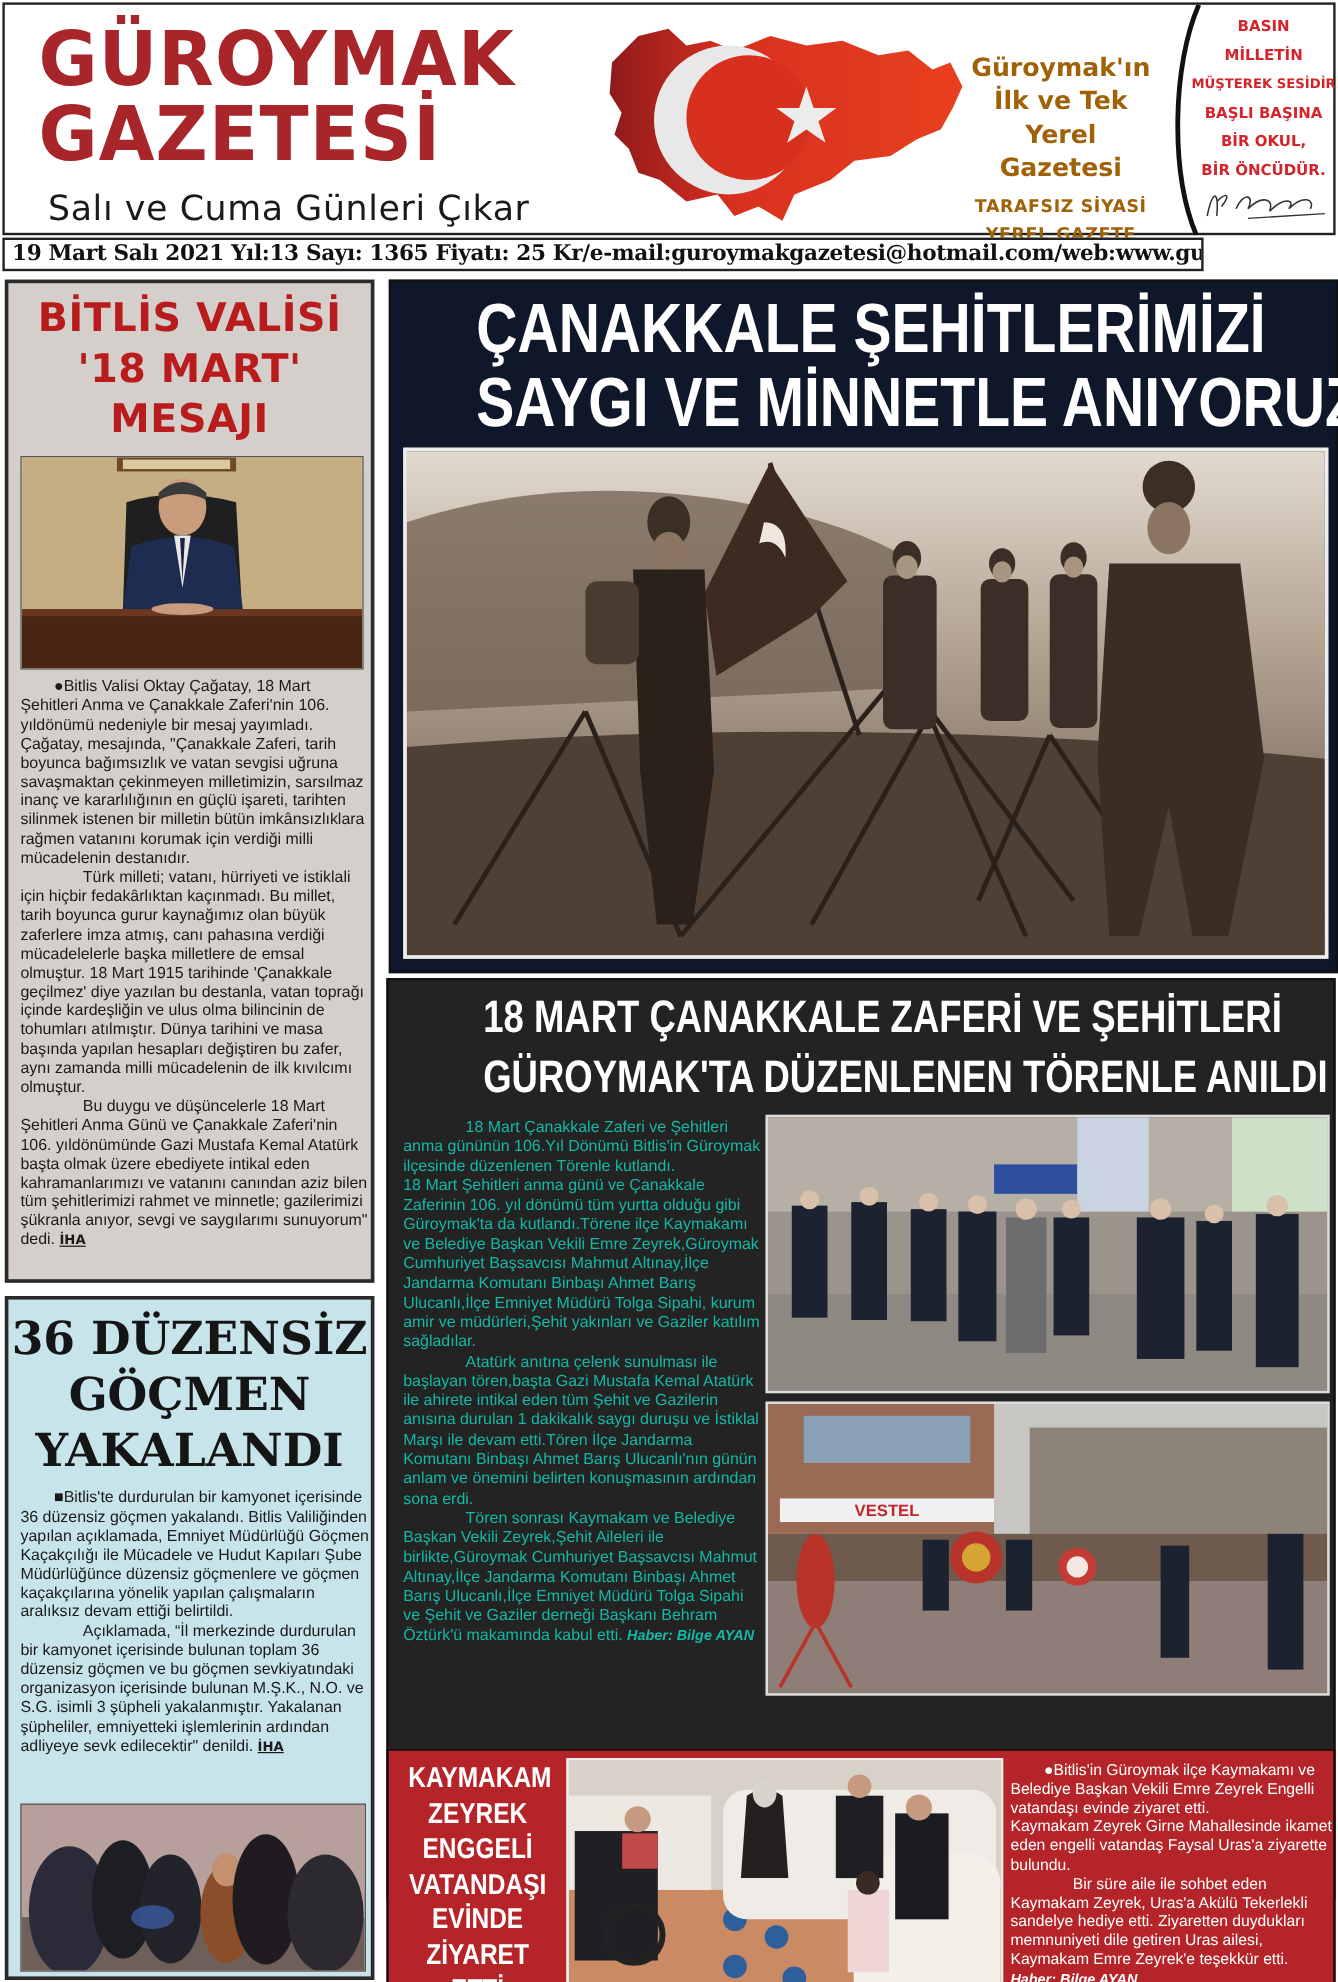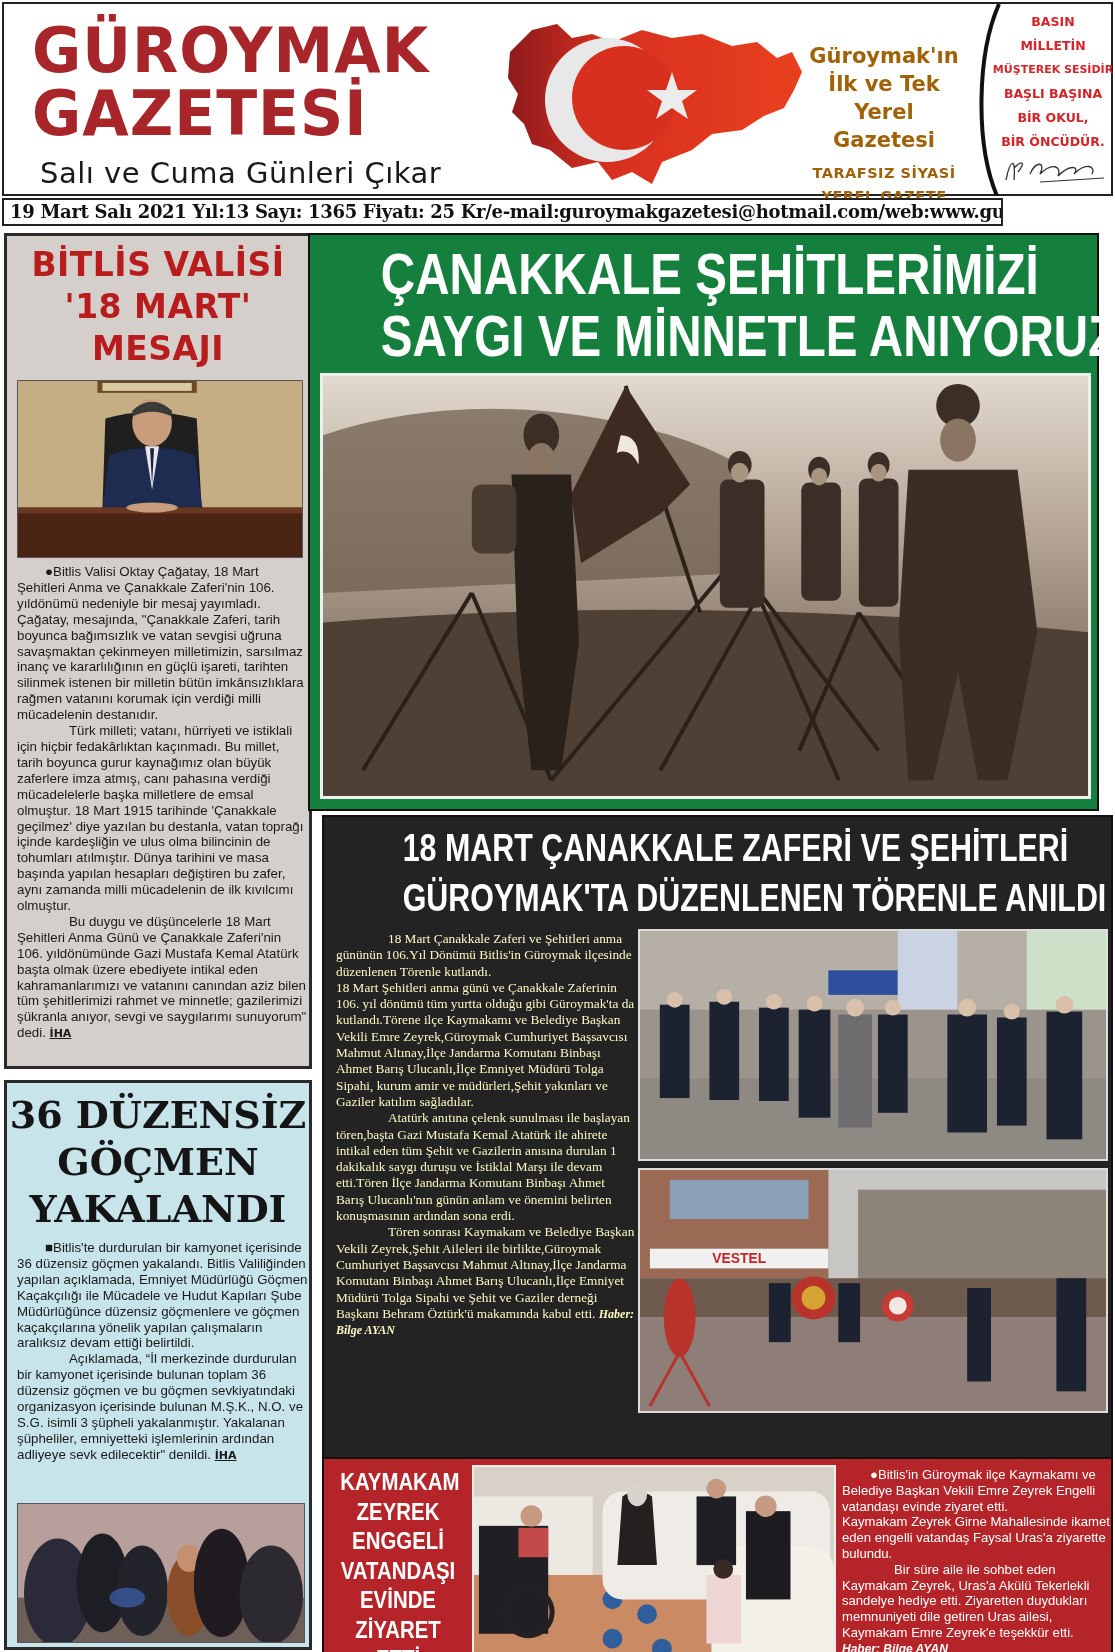--- a/index.html
+++ b/index.html
@@ -30,28 +30,28 @@
   .indent { display: inline-block; width: 28px; }
   .indent-lg { display: inline-block; width: 52px; }
   .source { font-weight: bold; text-decoration: underline; font-family: "DejaVu Sans", sans-serif; font-size: 11px; }
 
   .box-gocmen { position: absolute; left: 4px; top: 1080px; width: 308px; height: 570px; background: #c7e4ea; border: 3px solid #2a2a2a; }
   .box-gocmen .head { margin-top: 8px; text-align: center; font-family: "DejaVu Serif", serif; font-weight: bold; font-size: 38px; line-height: 47px; color: #151515; }
   .box-gocmen .body-text { position: absolute; left: 10px; top: 157px; width: 292px; }
   .photo-gocmen { position: absolute; left: 10px; top: 420px; width: 288px; height: 140px; border: 1px solid #555; overflow: hidden; background: #b49a97; }
 
   
-  .main-top { position: absolute; left: 308px; top: 233px; width: 791px; height: 578px; background: #15803d; border: 2px solid #111; }
+  .main-top { position: absolute; left: 324px; top: 233px; width: 791px; height: 578px; background: #0f172a; border: 2px solid #111; }
   .main-top .headline { position: absolute; left: 0; top: 8px; width: 100%; text-align: center; color: #fff; font-family: "Liberation Sans", sans-serif; font-weight: bold; font-size: 58px; line-height: 62px; transform: scaleX(0.82); transform-origin: center top; white-space: nowrap; }
   .photo-war { position: absolute; left: 10px; top: 138px; width: 771px; height: 426px; border: 3px solid #eee; overflow: hidden; background: #9c8a76; }
 
   
   .main-mid { position: absolute; left: 322px; top: 815px; width: 791px; height: 768px; background: #232323; border: 2px solid #111; }
   .main-mid .headline { position: absolute; left: 0; top: 6px; width: 100%; text-align: center; color: #fff; font-family: "Liberation Sans", sans-serif; font-weight: bold; font-size: 38px; line-height: 50px; transform: scaleX(0.8); transform-origin: center top; white-space: nowrap; }
-  .main-mid .body-text { position: absolute; left: 12px; top: 114px; width: 300px; color: #fef9c3; font-size: 13.3px; line-height: 16.3px; font-family: Liberation Serif, serif; }
+  .main-mid .body-text { position: absolute; left: 12px; top: 114px; width: 300px; color: #14b8a6; font-size: 13.3px; line-height: 16.3px; }
   .photo-ceremony1 { position: absolute; left: 314px; top: 112px; width: 470px; height: 232px; border: 2px solid #ddd; overflow: hidden; background: #9a958e; }
   .photo-ceremony2 { position: absolute; left: 314px; top: 351px; width: 470px; height: 245px; border: 2px solid #ddd; overflow: hidden; background: #8c8680; }
   .byline { font-style: italic; font-weight: bold; font-size: 12px; }
 
   
   .bottom-red { position: absolute; left: 322px; top: 1428px; width: 791px; height: 222px; background: #b42428; border: 2px solid #111; margin-top: 29px; }
   .bottom-red .vhead { position: absolute; left: 6px; top: 8px; width: 136px; text-align: center; color: #fff; font-family: "Liberation Sans", sans-serif; font-weight: bold; font-size: 24px; line-height: 29.5px; transform: scaleX(0.85); transform-origin: center top; }
   .photo-visit { position: absolute; left: 148px; top: 6px; width: 364px; height: 210px; border: 2px solid #eee; overflow: hidden; background: #c9c2bb; }
   .bottom-red .body-text { position: absolute; left: 518px; top: 8px; width: 268px; color: #fff; font-size: 13.1px; line-height: 15.8px; }
 

